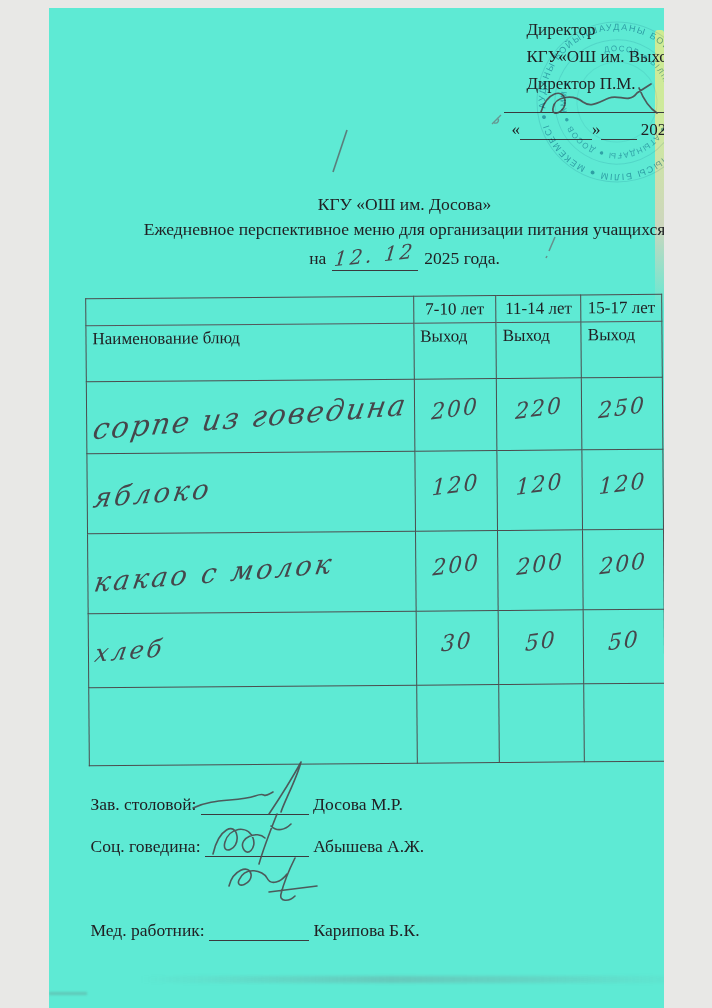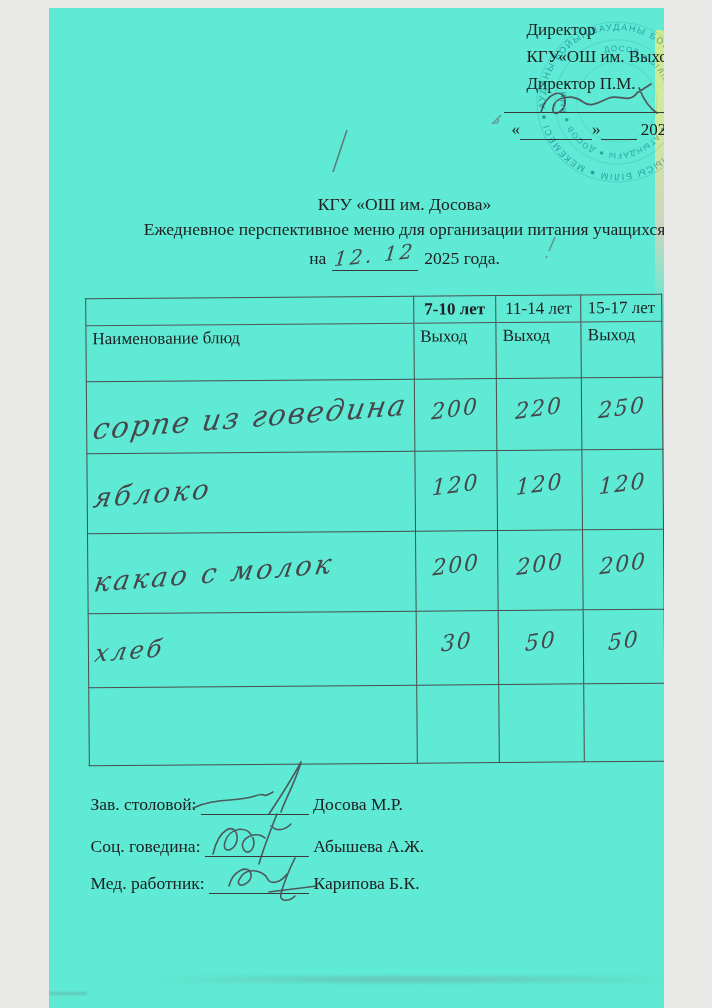--- a/index.html
+++ b/index.html
@@ -23,21 +23,21 @@
   .date-blank{display:inline-block;width:86px;border-bottom:1.4px solid #3a3a3d;height:17px;position:relative;vertical-align:bottom;margin:0 6px;}
   .hw{font-family:"DejaVu Serif",serif;font-style:italic;color:#46464b;}
   .date-hw{position:absolute;left:2px;top:-10px;font-size:20px;letter-spacing:3px;transform:rotate(-6deg) skewX(-12deg);white-space:nowrap;}
   
   .menu{position:absolute;left:38px;top:288px;border-collapse:collapse;transform:rotate(-0.45deg);}
   .menu td{border:1.2px solid #4c4c4e;padding:0 6px;font-size:17px;}
   .menu tr.hdr1 td{height:26px;text-align:center;vertical-align:middle;border-bottom-color:#55555a;}
   .menu tr.hdr2 td{height:52px;vertical-align:top;padding-top:3px;}
   .menu tr.hdr2 td.c{}
   .menu tr.data td{vertical-align:middle;}
-  .c1{width:287px;} .c2{width:115px;font-weight:bold;} .c3{width:123px;} .c4{width:109px;}
+  .c1{width:287px;} .c2{width:115px;} .c3{width:123px;} .c4{width:109px;}
   .dish{display:inline-block;font-size:27px;letter-spacing:3px;transform:rotate(-4deg) skewX(-14deg);white-space:nowrap;}
   .dish.big{font-size:29px;letter-spacing:2px;}
   .val{display:inline-block;font-size:22px;letter-spacing:2px;transform:rotate(-7deg) skewX(-10deg);position:relative;top:-6px;}
   .menu td.vc{text-align:center;}
   
   .signoff{position:absolute;left:42px;font-size:17.5px;white-space:nowrap;}
   .signoff .line{display:inline-block;border-bottom:1.4px solid #3a3a3d;height:17px;vertical-align:bottom;}
   .sig-svg{position:absolute;pointer-events:none;}
   
   .edge-band{position:absolute;right:0;top:22px;width:9px;height:280px;
@@ -154,21 +154,21 @@
   <div class="signoff" style="top:786px">
     <span>Зав. столовой:</span>
     <span class="line" style="width:108px"></span>
     <span>Досова  М.Р.</span>
   </div>
   <div class="signoff" style="top:828px">
     <span>Соц. говедина:</span>
     <span class="line" style="width:104px"></span>
     <span>Абышева А.Ж.</span>
   </div>
-  <div class="signoff" style="top:865px">
+  <div class="signoff" style="top:912px">
     <span>Мед. работник:</span>
     <span class="line" style="width:100px"></span>
     <span>Карипова Б.К.</span>
   </div>
 
   <svg class="sig-svg" style="left:140px;top:748px" width="130" height="62" viewBox="0 0 130 62">
     <path d="M4,52 C24,42 48,46 66,40 C80,35 70,44 84,36 M112,6 C100,28 88,46 80,58 M112,6 C108,22 96,44 92,56" fill="none" stroke="#4a4a4e" stroke-width="1.6" stroke-linecap="round" opacity=".9"></path>
   </svg>
   <svg class="sig-svg" style="left:158px;top:802px" width="120" height="58" viewBox="0 0 120 58">
     <path d="M6,44 C12,18 28,12 30,26 C32,40 14,46 18,32 C22,18 40,14 46,28 C50,38 40,48 36,38 C32,28 50,20 58,28 M70,4 C62,24 56,40 52,54 M64,16 C70,22 78,20 84,14" fill="none" stroke="#4a4a4e" stroke-width="1.6" stroke-linecap="round" opacity=".9"></path>

